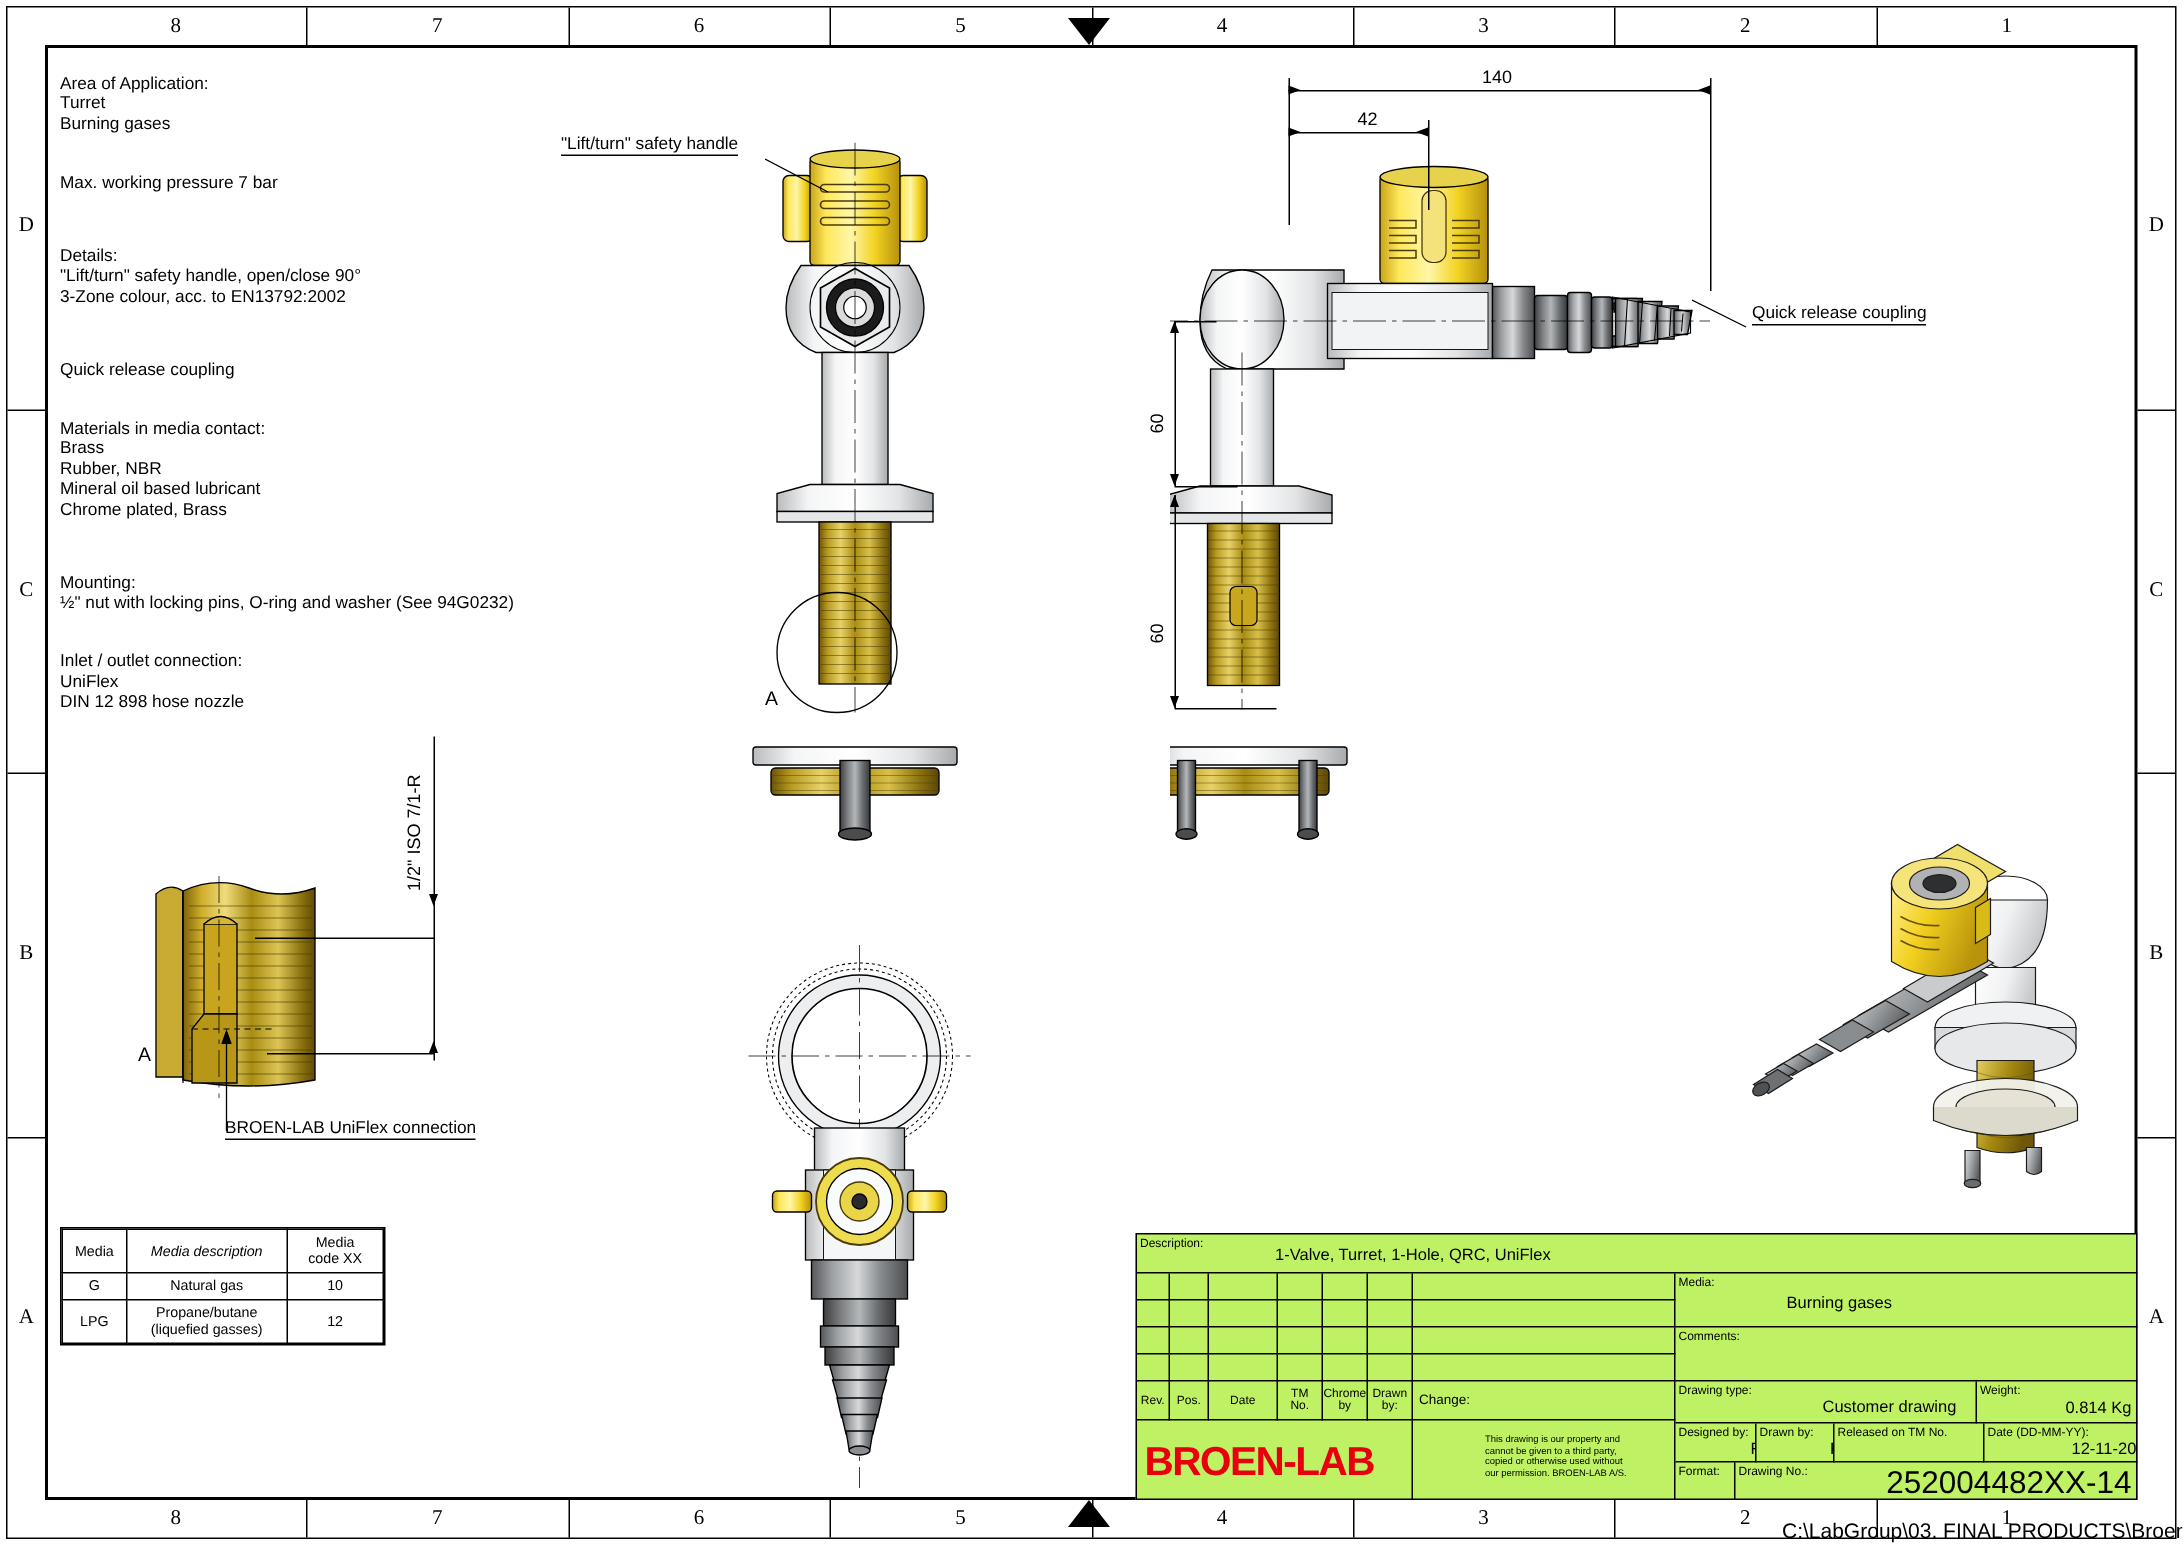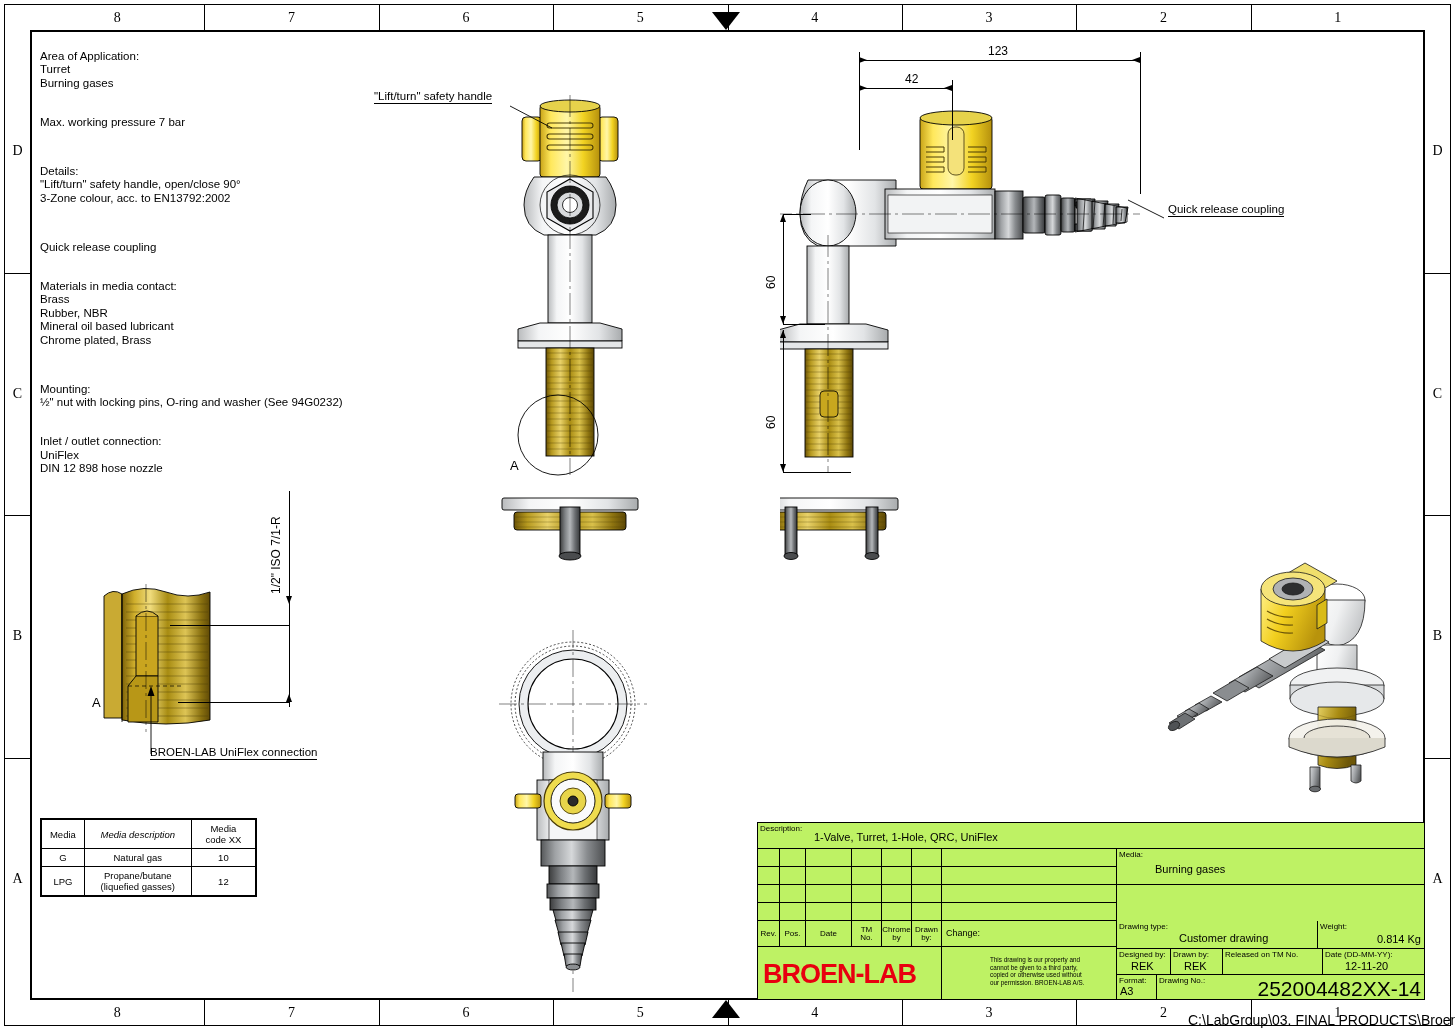--- a/index.html
+++ b/index.html
@@ -143,21 +143,21 @@
     border-right: 1px solid #000;
     border-bottom: 1px solid #000;
     overflow: hidden;
   }
   .tb-lab {
     position: absolute; left: 2px; top: 1px;
     font-size: 8px; line-height: 9px;
   }
   .tb-val {
     position: absolute;
-    font-size: 11px; line-height: 12px;
+    font-size: 11px; line-height: 12px; margin-left: 36px;
   }
   .tb-hdr {
     position: absolute;
     font-size: 8px; line-height: 8.5px;
     text-align: center; width: 100%;
     top: 50%; transform: translateY(-50%);
   }
   #logo {
     position: absolute;
     color: #e8000f;
@@ -475,21 +475,21 @@
       <ellipse cx="11" cy="461" rx="7" ry="3.5" fill="#4a4c4e"></ellipse>
       <ellipse cx="92" cy="461" rx="7" ry="3.5" fill="#4a4c4e"></ellipse>
     </g>
   </svg>
 
   <div class="ext-line" style="left:859px; top:52px; height:98px;"></div>
   <div class="ext-line" style="left:1140px; top:52px; height:142px;"></div>
   <div class="dim-line" style="left:859px; top:60px; width:281px;"></div>
   <div class="arrow-r" style="left:859px; top:57px;"></div>
   <div class="arrow-l" style="left:1132px; top:57px;"></div>
-  <div class="dim-text" style="left:988px; top:44px;">123</div>
+  <div class="dim-text" style="left:988px; top:44px;">140</div>
 
   <div class="ext-line" style="left:952px; top:80px; height:60px;"></div>
   <div class="dim-line" style="left:859px; top:88px; width:93px;"></div>
   <div class="arrow-r" style="left:859px; top:85px;"></div>
   <div class="arrow-l" style="left:944px; top:85px;"></div>
   <div class="dim-text" style="left:905px; top:72px;">42</div>
 
   <div class="dim-line" style="left:783px; top:214px; width:1px; height:110px; background:#000;"></div>
   <div class="arrow-u" style="left:780px; top:214px;"></div>
   <div class="arrow-d" style="left:780px; top:316px;"></div>
@@ -774,20 +774,24 @@
 cannot be given to a third party,
 copied or otherwise used without
 our permission.  BROEN-LAB A/S.</div>
     </div>
 
     <div class="tb-cell" style="left:359px;top:26px;width:308px;height:36px;border-right:none;">
       <span class="tb-lab">Media:</span>
       <span class="tb-val" style="left:38px; top:14px;">Burning gases</span>
     </div>
 
+    <div class="tb-cell" style="left:359px;top:62px;width:308px;height:36px;border-right:none;">
+      <span class="tb-lab">Comments:</span>
+      <span class="tb-val" style="left:38px; top:14px;"></span>
+    </div>
 
     <div class="tb-cell" style="left:359px;top:98px;width:201px;height:28px;">
       <span class="tb-lab">Drawing type:</span>
       <span class="tb-val" style="left:62px; top:11px;">Customer drawing</span>
     </div>
     <div class="tb-cell" style="left:560px;top:98px;width:107px;height:28px;border-right:none;">
       <span class="tb-lab">Weight:</span>
       <span class="tb-val" style="right:4px; top:12px;">0.814 Kg</span>
     </div>
 

